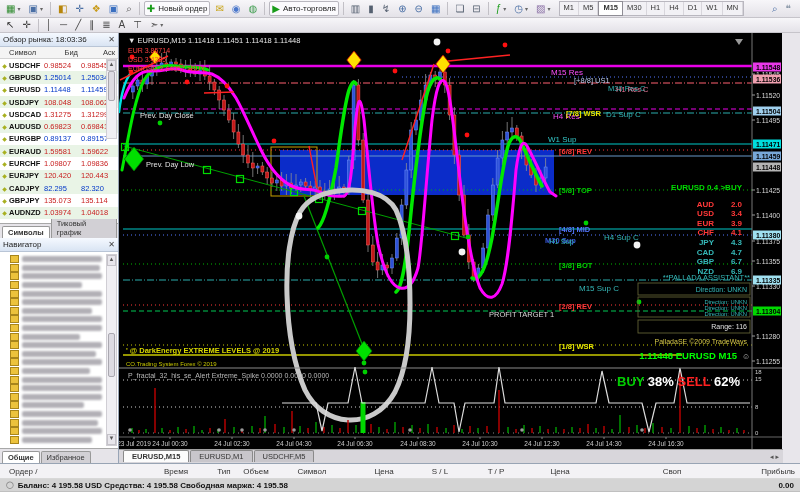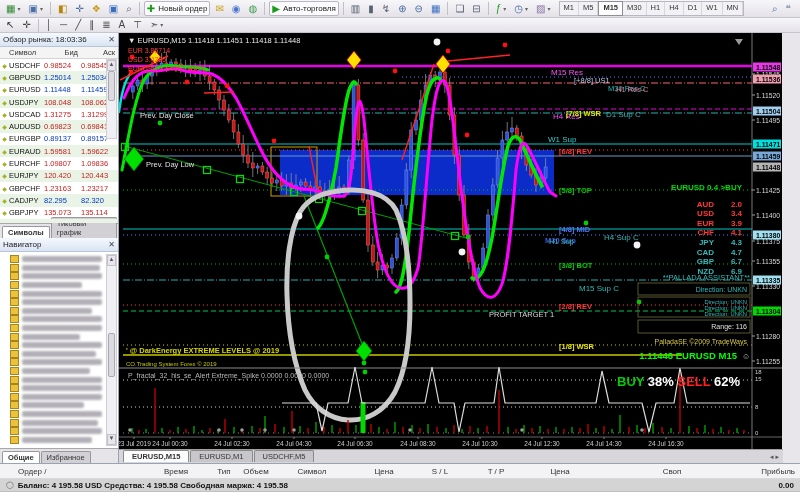--- a/index.html
+++ b/index.html
@@ -26,21 +26,21 @@
   #left{width:119px;background:#fff;border-right:1px solid #98a4b6;display:flex;flex-direction:column;box-sizing:border-box;}
   .ptitle{height:13px;flex:none;background:linear-gradient(#f5f9ff,#d9e4f3);border-bottom:1px solid #b9c5d6;
           font-size:8px;color:#1c1c1c;display:flex;align-items:center;justify-content:space-between;padding:0 3px;}
   .ptitle .x{color:#444;font-size:8px;}
   .mw-head{height:11px;flex:none;display:flex;align-items:center;background:#f4f4f4;border-bottom:1px solid #d4d4d4;
            font-size:7.5px;color:#333;}
   .mw-rows{height:164px;flex:none;overflow:hidden;position:relative;}
   .mwr{display:flex;align-items:center;height:12.3px;font-size:7.5px;}
   .mwr.alt{background:#e9f4e6;}
   .mwr .ico{width:9px;text-align:center;font-size:6px;color:#a8b020;}
-  .mwr .sym{flex:1;color:#111;font-weight:normal;}
+  .mwr .sym{flex:1;color:#111;font-weight:bold;}
   .mwr .bid,.mwr .ask{width:34px;text-align:left;padding-right:3px;}
   .up{color:#0036c8;} .dn{color:#c82020;}
   .tabstrip{height:14px;flex:none;background:#e6e4e9;border-top:1px solid #a8a8a8;display:flex;align-items:flex-end;
             font-size:7.5px;padding-left:2px;}
   .tabstrip .tab{padding:1px 5px;margin-right:1px;border:1px solid #999;border-bottom:none;background:#d2d0d5;color:#333;
                  border-radius:2px 2px 0 0;}
   .tabstrip .tab.active{background:#fff;font-weight:bold;}
   #navlist{flex:1;position:relative;overflow:hidden;padding:3px 16px 0 10px;}
   .nav-row{display:flex;align-items:center;height:8.6px;}
   .nav-ico{width:7px;height:6px;flex:none;background:#ecc23c;border:1px solid #a8851c;margin-right:3px;}
@@ -271,26 +271,20 @@
             <span class="ico">◆</span>
             <span class="sym">EURCHF</span>
             <span class="bid dn">1.09807</span>
             <span class="ask dn">1.09836</span>
           </div>
           <div class="mwr alt">
             <span class="ico">◆</span>
             <span class="sym">EURJPY</span>
             <span class="bid dn">120.420</span>
             <span class="ask dn">120.443</span>
-          </div>
-          <div class="mwr">
-            <span class="ico">◆</span>
-            <span class="sym">GBPCHF</span>
-            <span class="bid dn">1.23163</span>
-            <span class="ask dn">1.23217</span>
           </div>
           <div class="mwr alt">
             <span class="ico">◆</span>
             <span class="sym">CADJPY</span>
             <span class="bid up">82.295</span>
             <span class="ask up">82.320</span>
           </div>
           <div class="mwr">
             <span class="ico">◆</span>
             <span class="sym">GBPJPY</span>
@@ -876,21 +870,21 @@
           <div class="tab active">EURUSD,M15</div>
           <div class="tab">EURUSD,M1</div>
           <div class="tab">USDCHF,M5</div>
           <div class="pager">◂ ▸</div>
         </div>
     </div>
   </div>
 
   <div id="term">
     <div id="thead">
-        <span style="left: 18px;">Ордер /</span>
+        <span style="left: 9px;">Ордер /</span>
         <span style="left: 176px; transform: translateX(-50%);">Время</span>
         <span style="left: 224px; transform: translateX(-50%);">Тип</span>
         <span style="left: 256px; transform: translateX(-50%);">Объем</span>
         <span style="left: 312px; transform: translateX(-50%);">Символ</span>
         <span style="left: 384px; transform: translateX(-50%);">Цена</span>
         <span style="left: 440px; transform: translateX(-50%);">S / L</span>
         <span style="left: 496px; transform: translateX(-50%);">T / P</span>
         <span style="left: 560px; transform: translateX(-50%);">Цена</span>
         <span style="left: 600px; transform: translateX(-50%); margin-top: 44px;">Комиссия</span>
         <span style="left: 672px; transform: translateX(-50%);">Своп</span>

